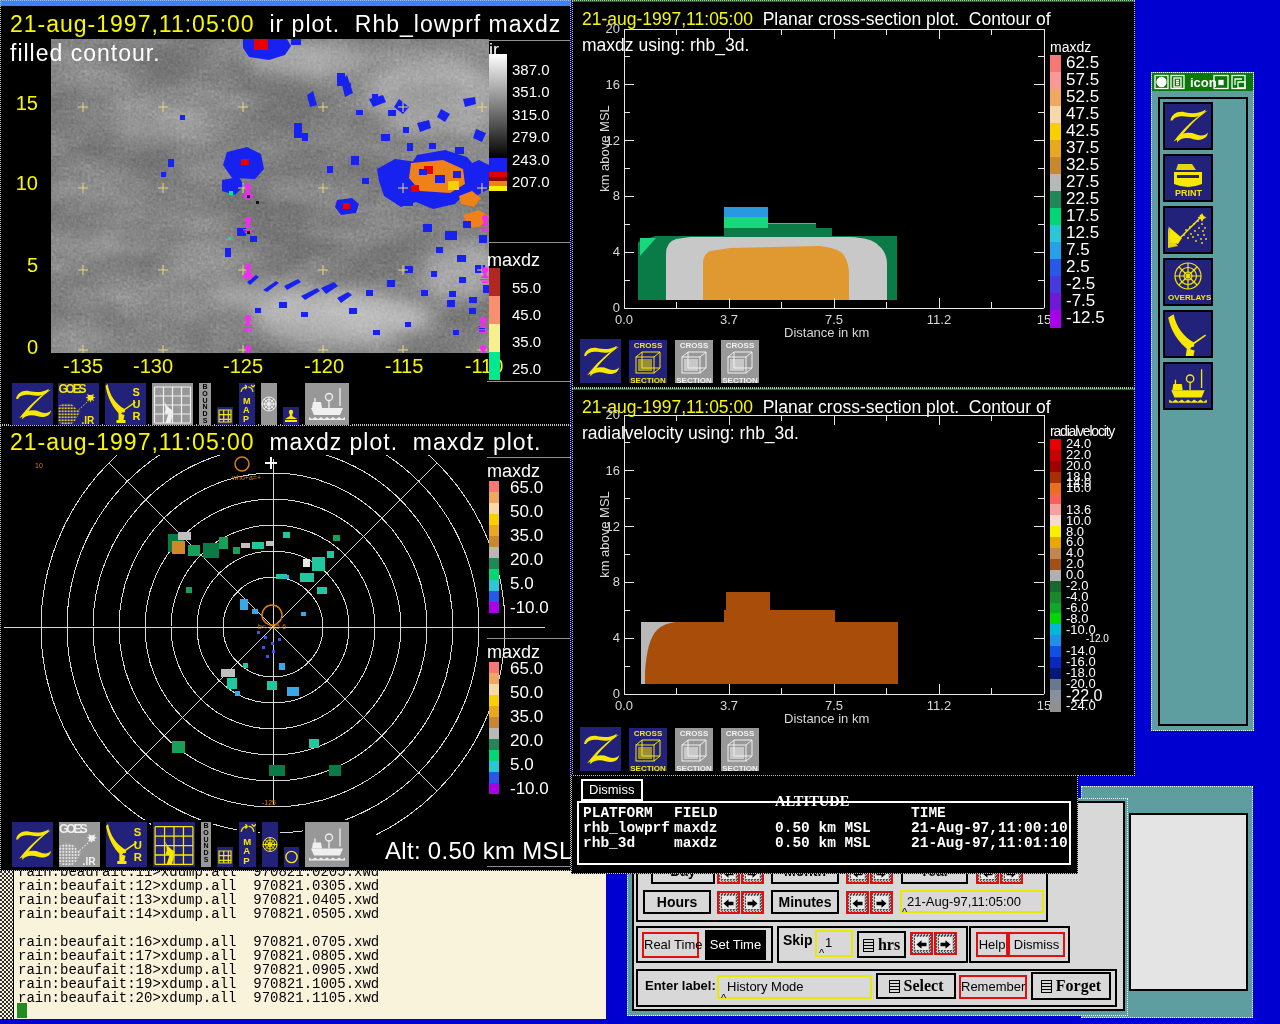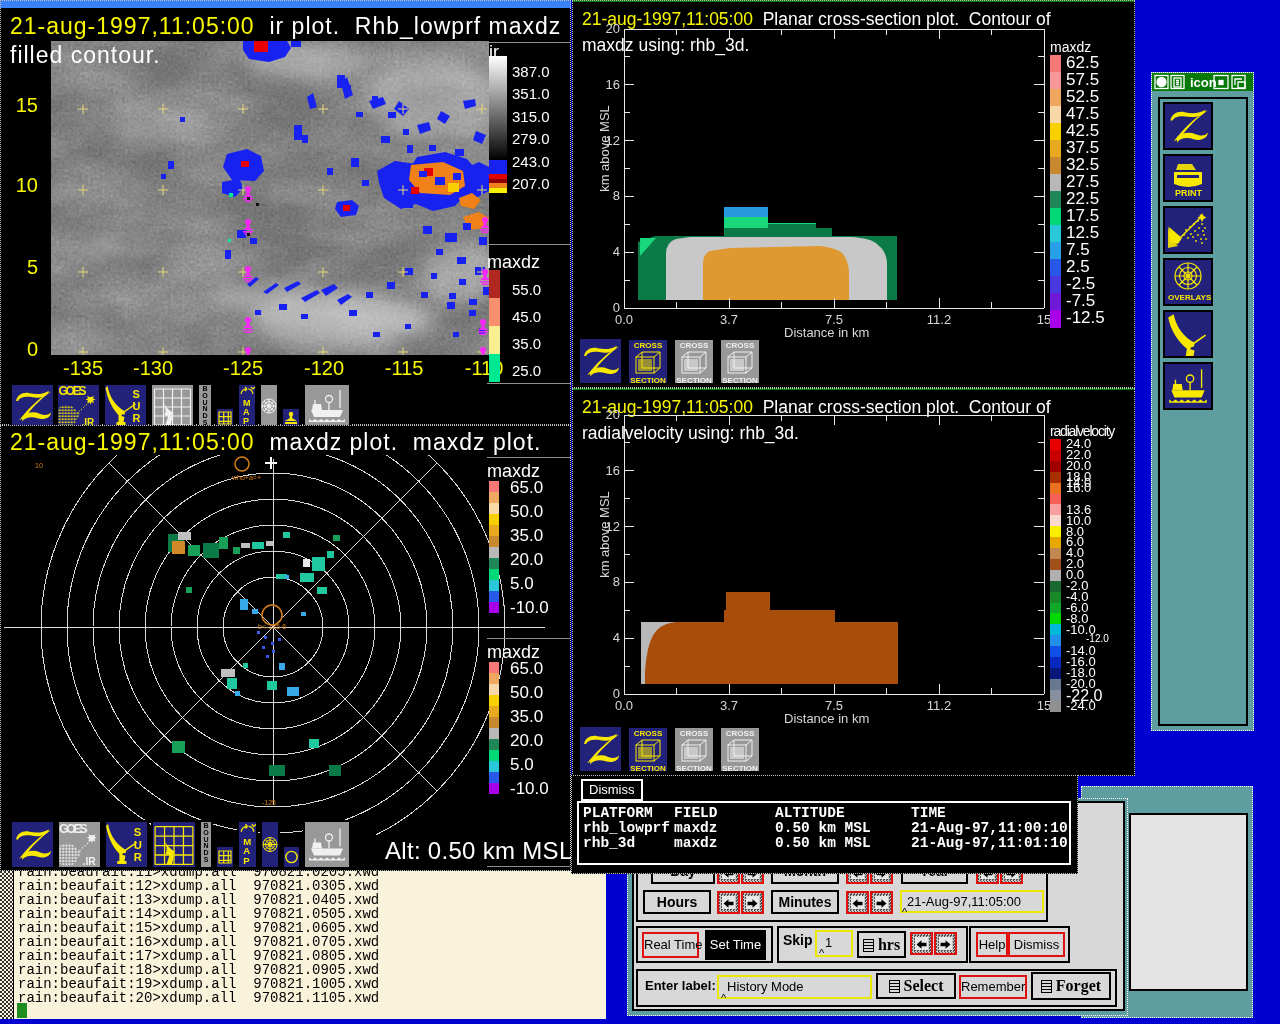--- a/index.html
+++ b/index.html
@@ -7,21 +7,21 @@
 .ti{font-size:23px;letter-spacing:1px;white-space:pre;color:#fff}
 .ti2{font-size:17.5px;letter-spacing:0;white-space:pre;color:#fff}
 .yl{color:#f8f800}
 .gl{color:#d8d8d8;font-size:13px}
 .cb{color:#fff;white-space:pre}
 .btn{position:absolute;border:2px solid #000;background:#d8d8d8;color:#000;text-align:center}
 .rbtn{position:absolute;border:2px solid #e01010;background:#d8d8d8;color:#000;text-align:center;font-size:15px}
 .ybox{position:absolute;border:2px solid #e8e800;background:#d8d8d8;color:#000}
 </style></head><body>
 
-<div class="win" style="left:0;top:0;width:571px;height:425px;border-top:8px solid #3b82f6">
+<div class="win" style="left:0;top:0;width:571px;height:425px;border-top:6px solid #3b82f6">
 <svg class="a" style="left:51px;top:33px" width="438" height="314" viewBox="0 0 438 314">
 <defs>
 <filter id="cl" x="0" y="0" width="100%" height="100%">
 <feTurbulence type="fractalNoise" baseFrequency="0.011 0.021" numOctaves="4" seed="11" result="n"></feTurbulence>
 <feColorMatrix in="n" type="matrix" values="0 0 0 0 1  0 0 0 0 1  0 0 0 0 1  0.45 0.45 0.45 0 -0.5" result="c"></feColorMatrix>
 </filter>
 <filter id="bl" x="-30%" y="-30%" width="160%" height="160%">
           <feGaussianBlur stdDeviation="9"></feGaussianBlur>
         </filter>
 <filter id="gr" x="0" y="0" width="100%" height="100%">
@@ -523,21 +523,20 @@
 <path d="M4,33 l3,2 l3,-2 l3,2 l3,-2 l3,2 l3,-2 l3,2 l3,-2 l3,2 l3,-2 l3,2 l3,-2 v3 h-36 z" fill="#f0f0f0"></path>
 </svg></div>
 </div>
 <div class="a" style="left:0;top:871px;width:606px;height:148px;background:#faf3dc;overflow:hidden">
 <div class="a" style="left:0;top:0;width:13px;height:148px;background:repeating-conic-gradient(#faf3dc 0% 25%, #303030 0% 50%) 0 0/4px 4px"></div>
 <div class="a" style="left:13px;top:0;width:1px;height:148px;background:#000"></div>
 <div class="a" style="left:18px;top:-7px;font-family:'Liberation Mono',monospace;font-size:14px;color:#000;white-space:pre">rain:beaufait:11&gt;xdump.all  970821.0205.xwd</div>
 <div class="a" style="left:18px;top:7px;font-family:'Liberation Mono',monospace;font-size:14px;color:#000;white-space:pre">rain:beaufait:12&gt;xdump.all  970821.0305.xwd</div>
 <div class="a" style="left:18px;top:21px;font-family:'Liberation Mono',monospace;font-size:14px;color:#000;white-space:pre">rain:beaufait:13&gt;xdump.all  970821.0405.xwd</div>
 <div class="a" style="left:18px;top:35px;font-family:'Liberation Mono',monospace;font-size:14px;color:#000;white-space:pre">rain:beaufait:14&gt;xdump.all  970821.0505.xwd</div>
-<div class="a" style="left:18px;top:49px;font-family:'Liberation Mono',monospace;font-size:14px;color:#000;white-space:pre">rain:beaufait:15&gt;xdump.all  970821.0605.xwd</div>
 <div class="a" style="left:18px;top:63px;font-family:'Liberation Mono',monospace;font-size:14px;color:#000;white-space:pre">rain:beaufait:16&gt;xdump.all  970821.0705.xwd</div>
 <div class="a" style="left:18px;top:77px;font-family:'Liberation Mono',monospace;font-size:14px;color:#000;white-space:pre">rain:beaufait:17&gt;xdump.all  970821.0805.xwd</div>
 <div class="a" style="left:18px;top:91px;font-family:'Liberation Mono',monospace;font-size:14px;color:#000;white-space:pre">rain:beaufait:18&gt;xdump.all  970821.0905.xwd</div>
 <div class="a" style="left:18px;top:105px;font-family:'Liberation Mono',monospace;font-size:14px;color:#000;white-space:pre">rain:beaufait:19&gt;xdump.all  970821.1005.xwd</div>
 <div class="a" style="left:18px;top:119px;font-family:'Liberation Mono',monospace;font-size:14px;color:#000;white-space:pre">rain:beaufait:20&gt;xdump.all  970821.1105.xwd</div>
 <div class="a" style="left:17px;top:132px;width:10px;height:15px;background:#1f8c1f"></div>
 </div>
 <div class="win" style="left:572px;top:0px;width:563px;height:388px;border-top:2px solid #087808">
 <div class="a ti2" style="left:10px;top:7px"><span class="yl">21-aug-1997,11:05:00</span>  Planar cross-section plot.  Contour of</div>
 <div class="a ti2" style="left:10px;top:33px">maxdz using: rhb_3d.</div>
@@ -896,21 +895,21 @@
 <div class="a" style="left:93px;top:193px;color:#000;font-size:11px">^</div>
 <div class="a" style="left:248px;top:174px;width:80px;height:26px;border:2px solid #000;color:#000;font-family:'Liberation Serif',serif;font-weight:bold;font-size:16px;line-height:22px;text-align:center"><span style="display:inline-block;width:11px;height:13px;border:1px solid #000;vertical-align:-2px;margin-right:4px;background:linear-gradient(#d8d8d8 2px,#000 2px,#000 3px,#d8d8d8 3px,#d8d8d8 5px,#000 5px,#000 6px,#d8d8d8 6px,#d8d8d8 8px,#000 8px,#000 9px,#d8d8d8 9px)"></span>Select</div>
 <div class="rbtn" style="left:331px;top:176px;width:68px;height:24px;line-height:20px;font-size:13px;white-space:nowrap">Remember</div>
 <div class="a" style="left:403px;top:173px;width:80px;height:28px;border:2px solid #000;color:#000;font-family:'Liberation Serif',serif;font-weight:bold;font-size:16px;line-height:24px;text-align:center"><span style="display:inline-block;width:11px;height:13px;border:1px solid #000;vertical-align:-2px;margin-right:4px;background:linear-gradient(#d8d8d8 2px,#000 2px,#000 3px,#d8d8d8 3px,#d8d8d8 5px,#000 5px,#000 6px,#d8d8d8 6px,#d8d8d8 8px,#000 8px,#000 9px,#d8d8d8 9px)"></span>Forget</div>
 </div>
 <div class="win" style="left:571px;top:775px;width:507px;height:99px">
 <div class="a" style="left:10px;top:4px;border:2px solid #fff;color:#fff;font-size:13px;padding:1px 6px 2px">Dismiss</div>
 <div class="a" style="left:6px;top:26px;width:494px;height:64px;border:2px solid #fff"></div>
 <div class="a" style="left:12px;top:30px;font-family:'Liberation Mono',monospace;font-weight:bold;font-size:14.5px;color:#fff;white-space:pre">PLATFORM</div>
 <div class="a" style="left:103px;top:30px;font-family:'Liberation Mono',monospace;font-weight:bold;font-size:14.5px;color:#fff;white-space:pre">FIELD</div>
-<div class="a" style="left:204px;top:30px;font-family:Liberation Mono, monospace;font-weight:bold;font-size:14.5px;color:#fff;white-space:pre">ALTITUDE</div>
+<div class="a" style="left:204px;top:18px;font-family:Liberation Serif, serif;font-weight:bold;font-size:14.5px;color:#fff;white-space:pre">ALTITUDE</div>
 <div class="a" style="left:340px;top:30px;font-family:'Liberation Mono',monospace;font-weight:bold;font-size:14.5px;color:#fff;white-space:pre">TIME</div>
 <div class="a" style="left:12px;top:45px;font-family:'Liberation Mono',monospace;font-weight:bold;font-size:14.5px;color:#fff;white-space:pre">rhb_lowprf</div>
 <div class="a" style="left:103px;top:45px;font-family:'Liberation Mono',monospace;font-weight:bold;font-size:14.5px;color:#fff;white-space:pre">maxdz</div>
 <div class="a" style="left:204px;top:45px;font-family:'Liberation Mono',monospace;font-weight:bold;font-size:14.5px;color:#fff;white-space:pre">0.50 km MSL</div>
 <div class="a" style="left:340px;top:45px;font-family:'Liberation Mono',monospace;font-weight:bold;font-size:14.5px;color:#fff;white-space:pre">21-Aug-97,11:00:10</div>
 <div class="a" style="left:12px;top:60px;font-family:'Liberation Mono',monospace;font-weight:bold;font-size:14.5px;color:#fff;white-space:pre">rhb_3d</div>
 <div class="a" style="left:103px;top:60px;font-family:'Liberation Mono',monospace;font-weight:bold;font-size:14.5px;color:#fff;white-space:pre">maxdz</div>
 <div class="a" style="left:204px;top:60px;font-family:'Liberation Mono',monospace;font-weight:bold;font-size:14.5px;color:#fff;white-space:pre">0.50 km MSL</div>
 <div class="a" style="left:340px;top:60px;font-family:'Liberation Mono',monospace;font-weight:bold;font-size:14.5px;color:#fff;white-space:pre">21-Aug-97,11:01:10</div>
 </div>

